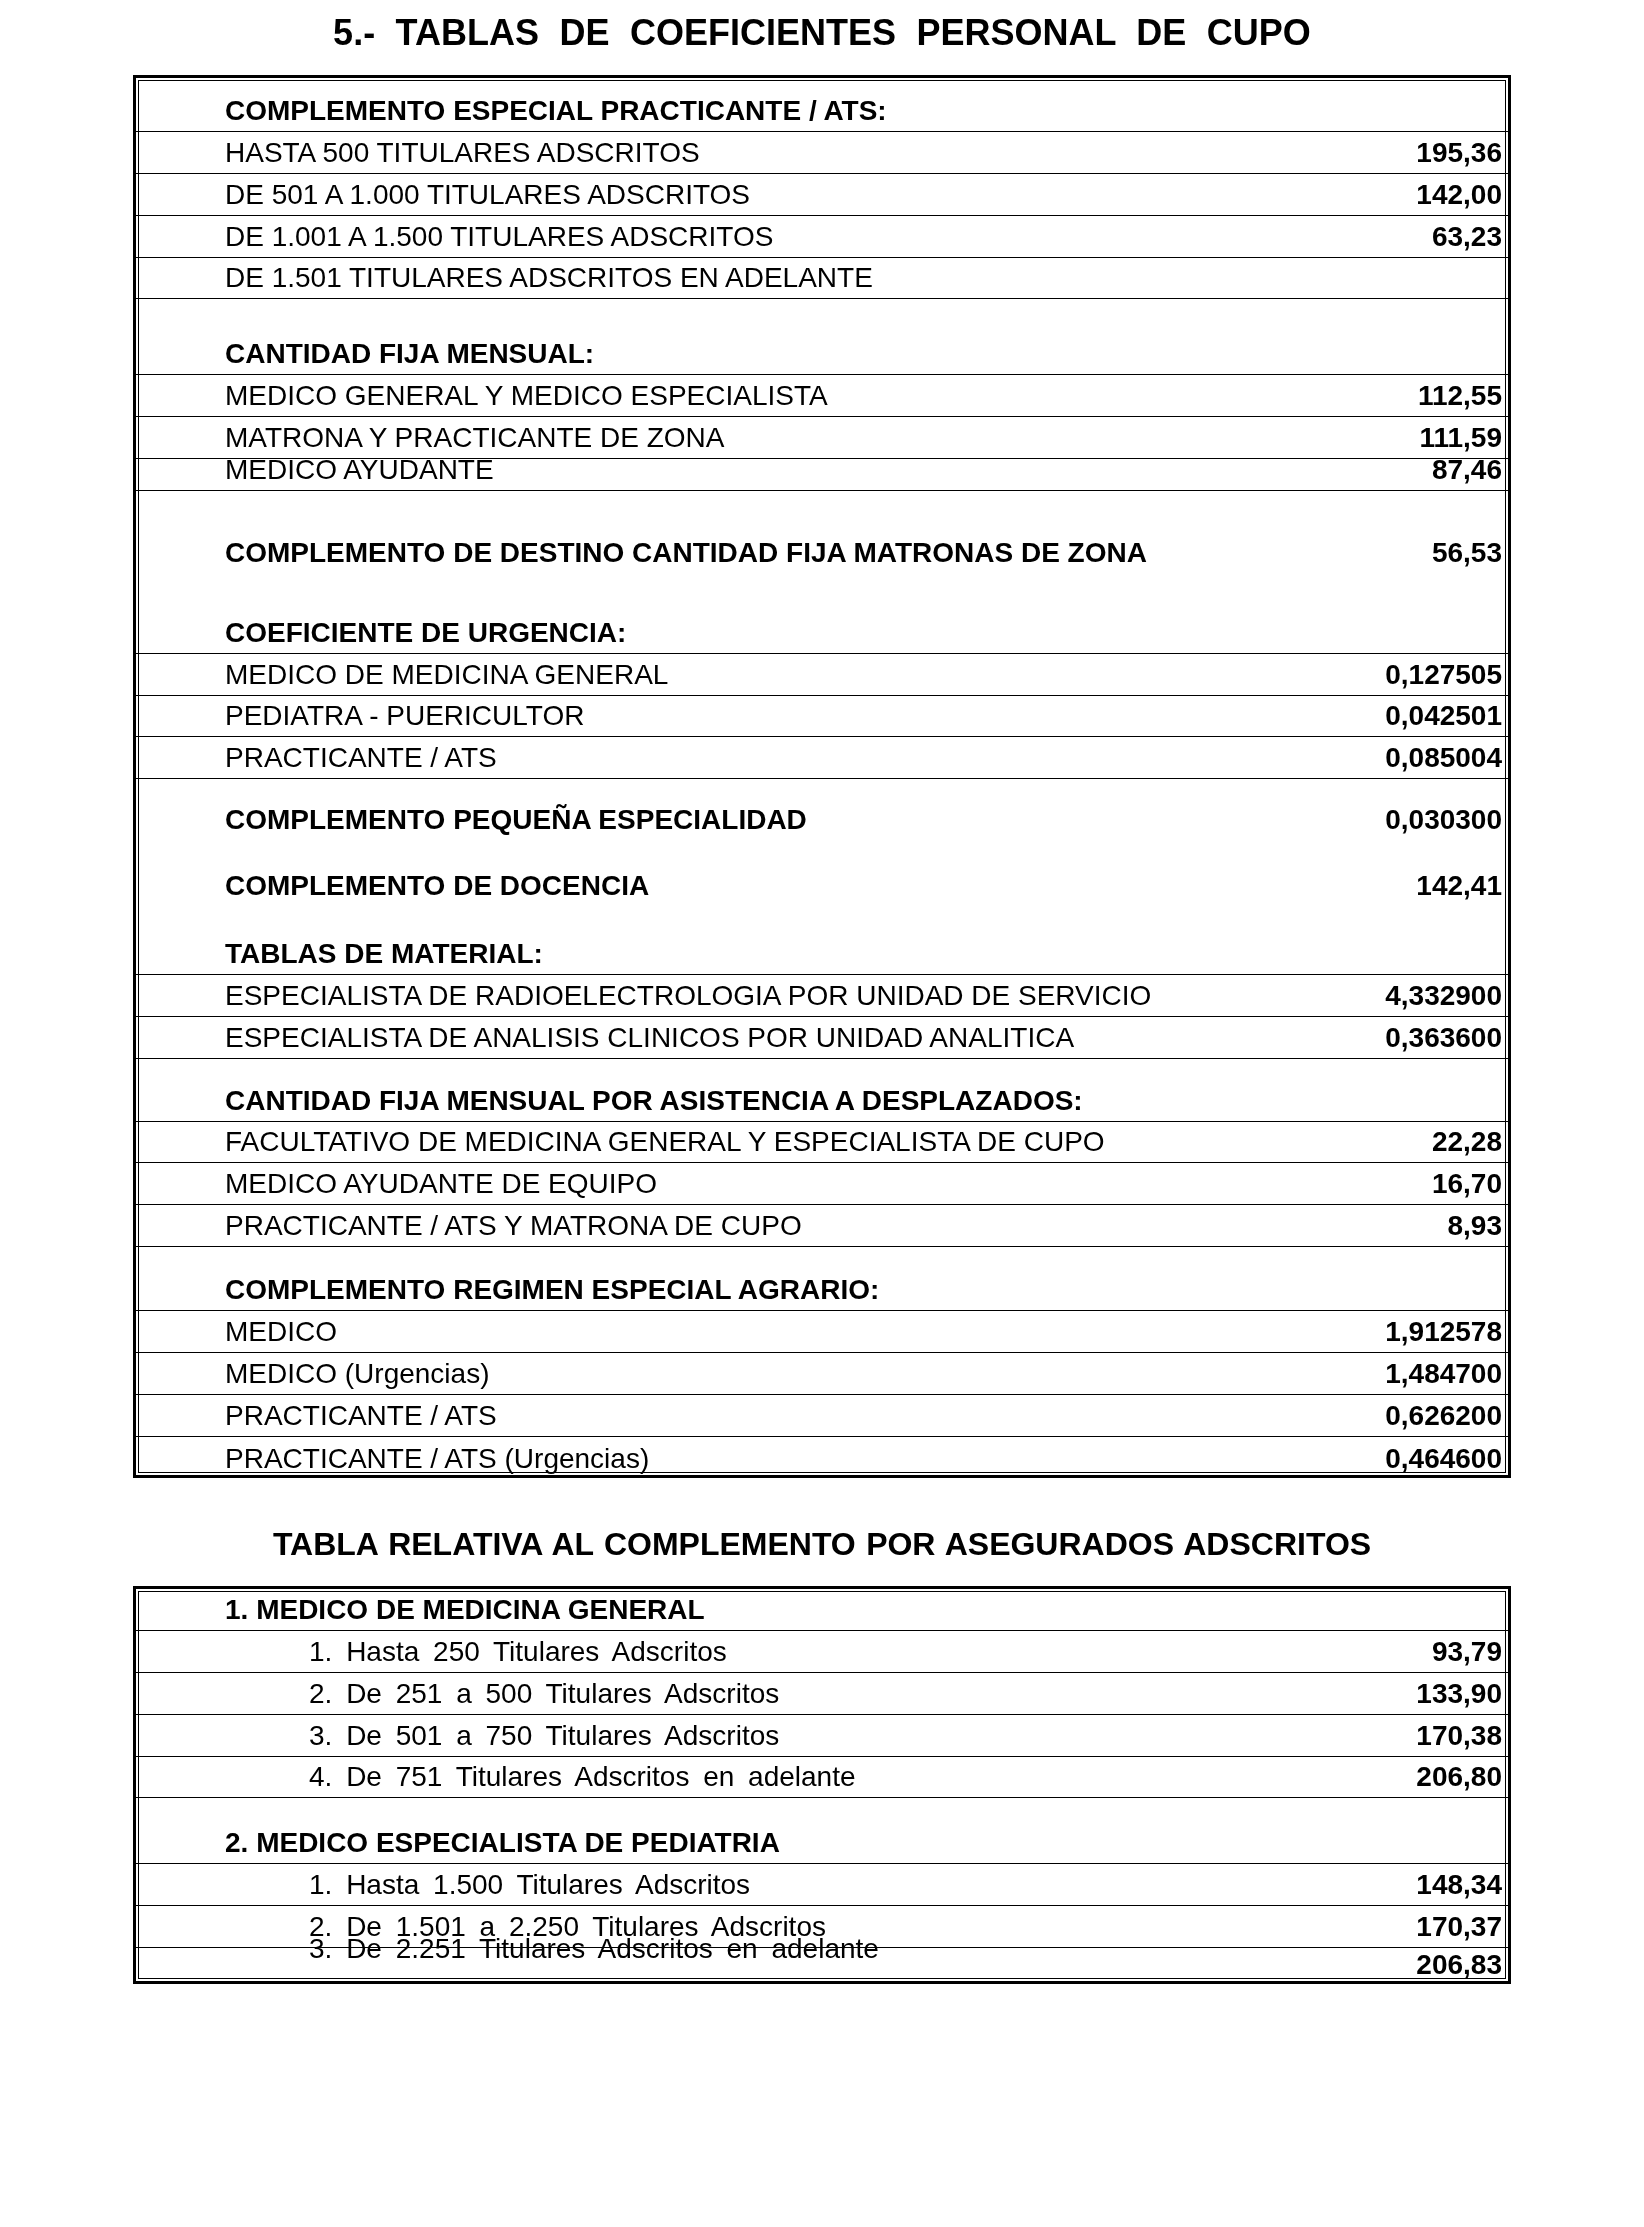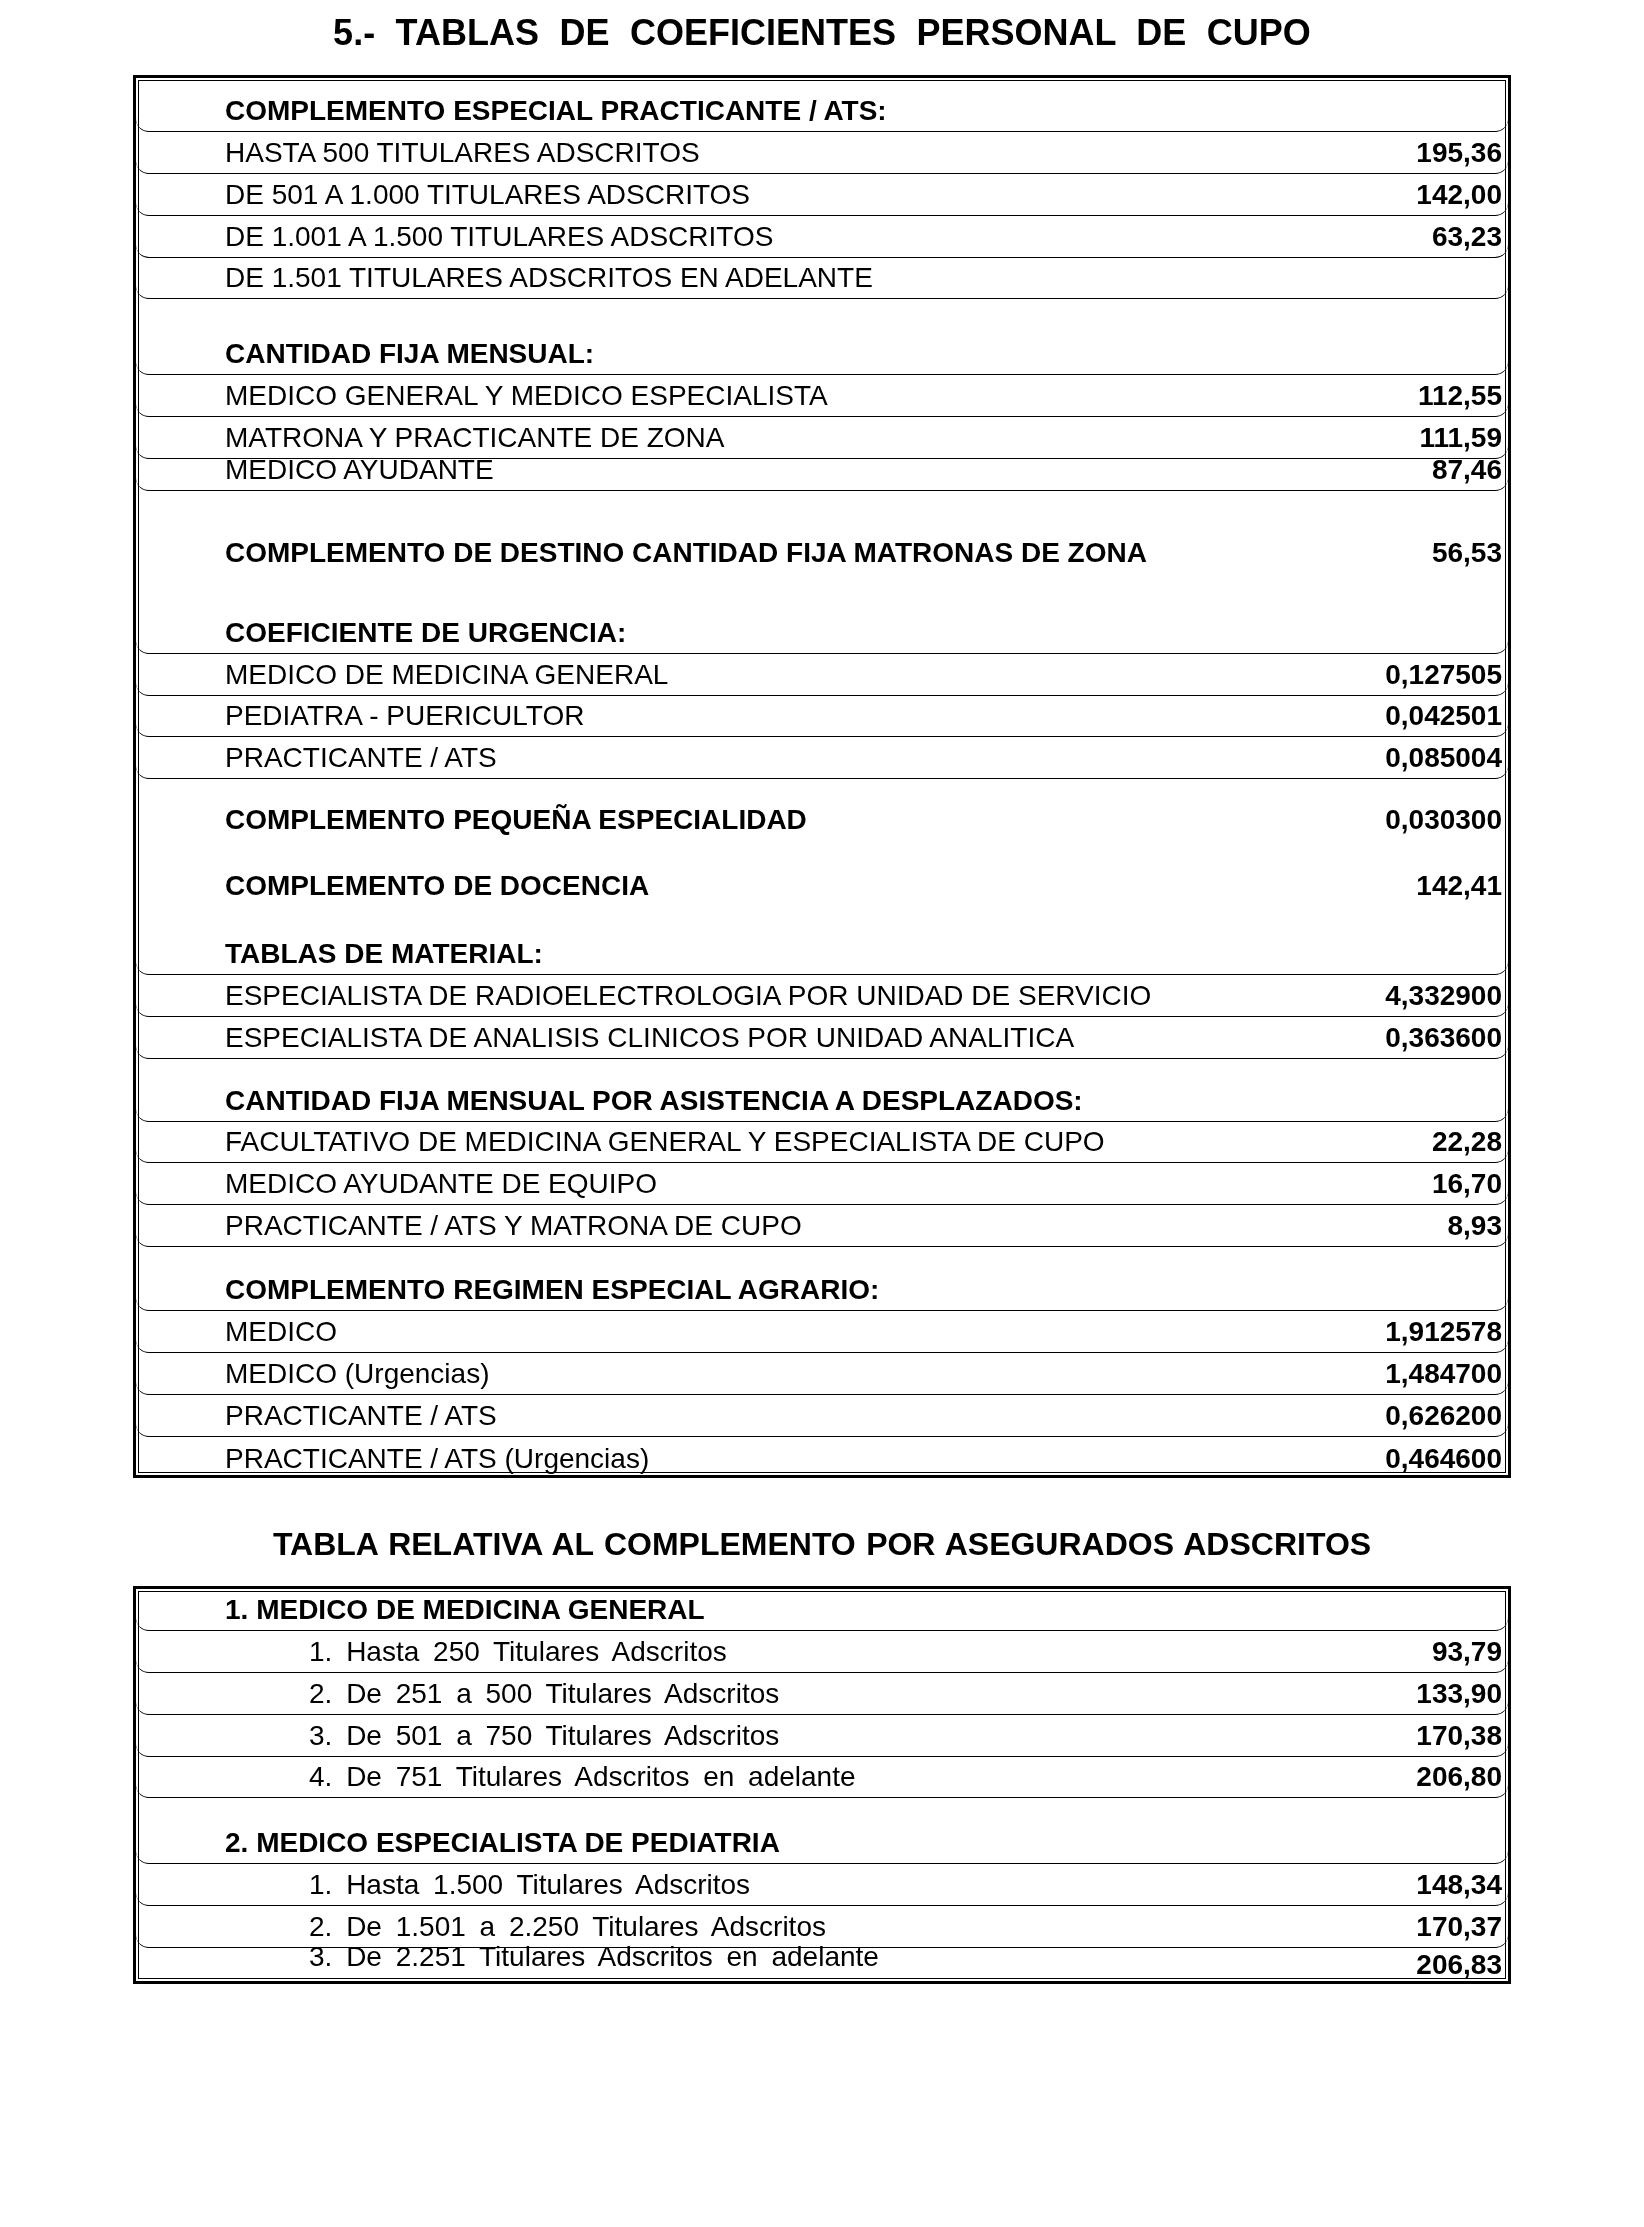--- a/index.html
+++ b/index.html
@@ -5,21 +5,21 @@
   html, body { margin: 0; padding: 0; background: #ffffff; }
   body { width: 1644px; height: 2227px; position: relative; font-family: "Liberation Sans", sans-serif; color: #000; }
   .title { position: absolute; left: 0; width: 1644px; text-align: center; font-weight: bold; font-size: 36px; word-spacing: 10.5px; }
   #doc-title { top: 12px; }
   #table2-title { top: 1526px; font-size: 32px; word-spacing: 1.5px; }
   .tbl { position: absolute; left: 133px; width: 1378px; border: 3.7px solid #000; box-sizing: border-box; }
   .tbl::after { content: ""; position: absolute; left: 2.2px; top: 2.2px; right: 2.2px; bottom: 2.2px; border: 1.5px solid #000; pointer-events: none; }
   #table1 { top: 75px; height: 1403px; }
   #table2 { top: 1586px; height: 398px; }
   .row { position: absolute; left: 0; right: 0; display: flex; align-items: flex-end; box-sizing: border-box; }
-  .row.line { border-bottom: 1.5px solid #000; border-radius: 13px; }
+  .row.line { border-bottom: 1.5px solid #000; }
   .lbl { position: absolute; left: 89px; bottom: 4.5px; font-size: 28px; white-space: nowrap; }
   .lbl.hdr { font-weight: bold; }
   .lbl.sub { left: 173px; word-spacing: 6px; }
   .val { position: absolute; right: 6px; bottom: 4.5px; font-size: 28px; font-weight: bold; white-space: nowrap; }
 </style>
 </head>
 <body>
 
 <div class="title" id="doc-title">5.- TABLAS DE COEFICIENTES PERSONAL DE CUPO</div>
 
@@ -168,17 +168,17 @@
   </div>
   <div class="row line" style="top:275px;height:42px">
     <span class="lbl sub">1.  Hasta  1.500  Titulares  Adscritos</span>
     <span class="val">148,34</span>
   </div>
   <div class="row line" style="top:317px;height:42px">
     <span class="lbl sub">2.  De  1.501  a  2.250  Titulares  Adscritos</span>
     <span class="val">170,37</span>
   </div>
   <div class="row" style="top:359px;height:33px">
-    <span class="lbl sub" style="bottom:8px">3.  De  2.251  Titulares  Adscritos  en  adelante</span>
+    <span class="lbl sub" style="bottom:16px">3.  De  2.251  Titulares  Adscritos  en  adelante</span>
     <span class="val" style="bottom:0">206,83</span>
   </div>
 </div>
 
 
 </body></html>

